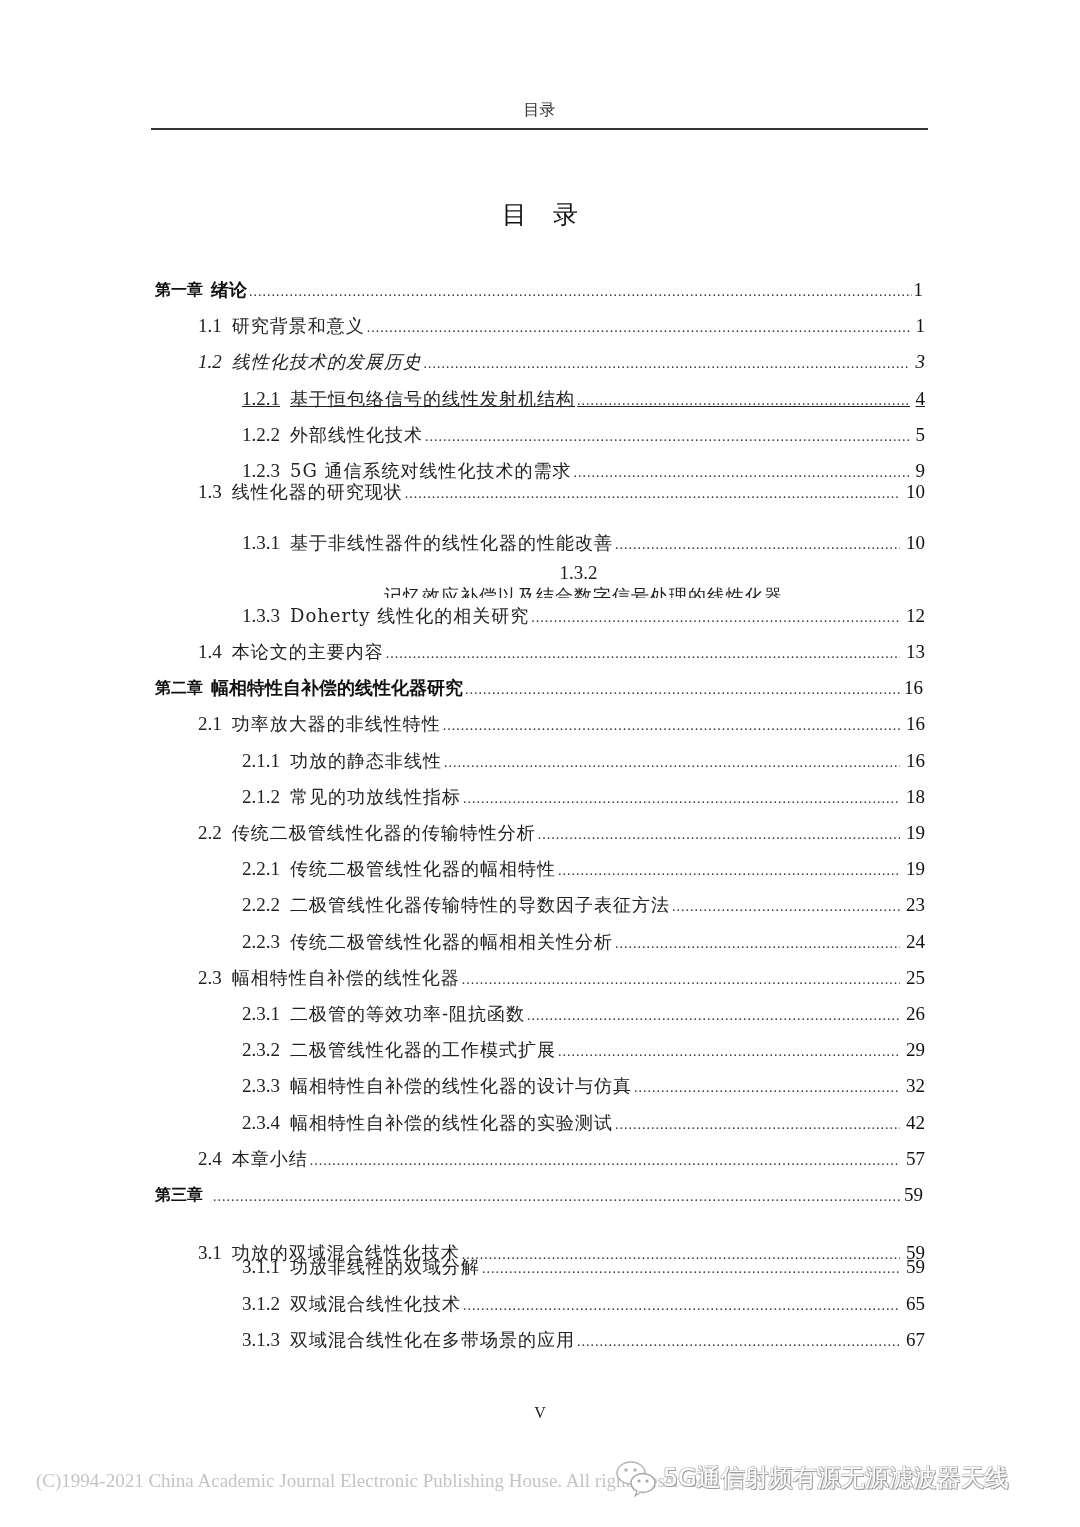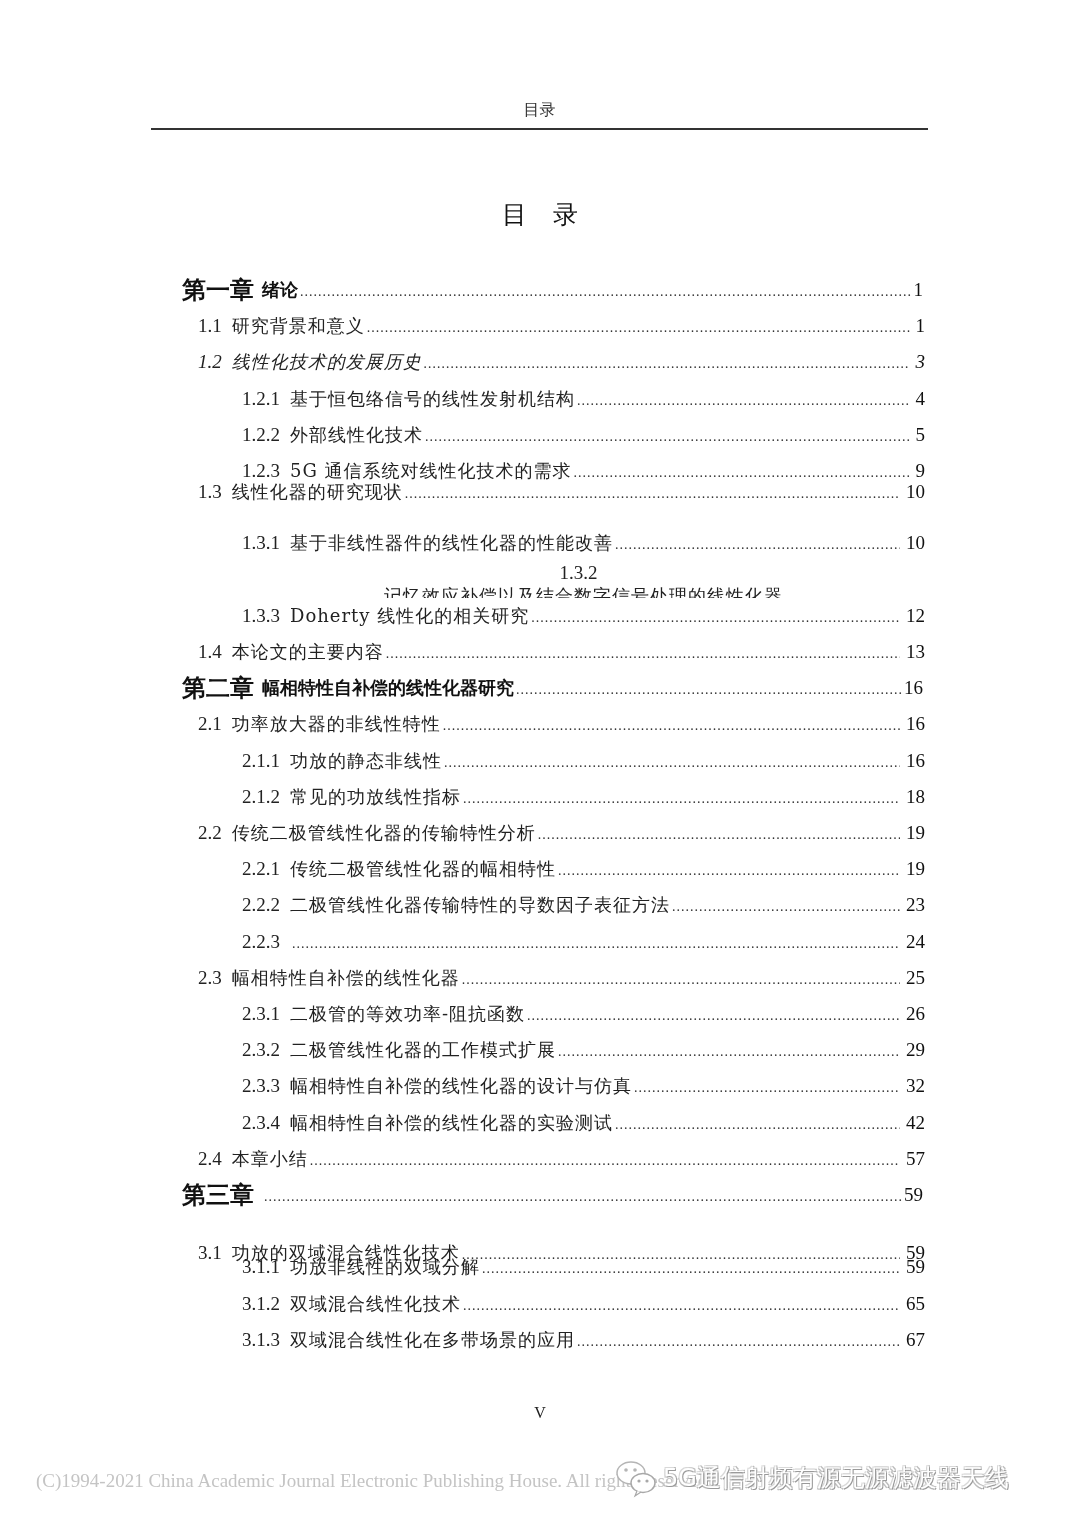--- a/index.html
+++ b/index.html
@@ -18,21 +18,21 @@
     }
     .toc { position: absolute; left: 0; top: 272px; width: 1080px; }
     .toc-row {
       position: absolute; height: 36px; display: flex; align-items: center;
       white-space: nowrap; overflow: hidden;
     }
     .toc-row.level-0 { left: 155px; width: 768px; font-family: "DejaVu Sans", sans-serif; font-weight: bold; font-size: 18px; color: #111; }
     .toc-row.level-1 { left: 198px; width: 727px; font-family: "DejaVu Serif", serif; font-size: 18px; color: #222; }
     .toc-row.level-2 { left: 242px; width: 683px; font-family: "DejaVu Serif", serif; font-size: 18px; color: #222; }
     .toc-num { margin-right: 10px; font-family: "Liberation Serif", serif; font-weight: normal; font-size: 19px; }
-    .level-0 .toc-num { margin-right: 8px; font-family: Liberation Serif, serif; font-weight: bold; font-size: 24px; margin-left: 27px; }
+    .level-0 .toc-num { margin-right: 8px; font-family: Liberation Serif, serif; font-weight: bold; font-size: 16px; }
     .toc-label { flex: 0 0 auto; }
     .level-0 .toc-label { font-weight: bold; }
     .level-1 .toc-label, .level-2 .toc-label { font-weight: normal; letter-spacing: 1px; }
     .toc-leader {
       flex: 1 1 auto; overflow: hidden; margin: 0 2px; height: 18px; align-self: center;
       font-family: "Liberation Serif", serif; font-weight: normal; font-size: 14px; line-height: 22px; color: #333; letter-spacing: 1px;
     }
     .toc-leader::before { content: "........................................................................................................................................................................................................................................"; }
     .toc-page { flex: 0 0 auto; font-family: "Liberation Serif", serif; font-weight: normal; font-size: 19px; color: #111; }
     .level-1 .toc-page, .level-2 .toc-page { margin-left: 4px; }
@@ -72,21 +72,21 @@
       <span class="toc-label">研究背景和意义</span>
       <span class="toc-leader"></span>
       <span class="toc-page">1</span>
     </div>
     <div class="toc-row level-1" style="top: 72.4px; font-style: italic;">
       <span class="toc-num">1.2</span>
       <span class="toc-label">线性化技术的发展历史</span>
       <span class="toc-leader"></span>
       <span class="toc-page">3</span>
     </div>
-    <div class="toc-row level-2" style="top: 108.6px;">
+    <div class="toc-row level-2" style="top: 108.6px; text-decoration: underline;">
       <span class="toc-num">1.2.1</span>
       <span class="toc-label">基于恒包络信号的线性发射机结构</span>
       <span class="toc-leader"></span>
       <span class="toc-page">4</span>
     </div>
     <div class="toc-row level-2" style="top: 144.8px;">
       <span class="toc-num">1.2.2</span>
       <span class="toc-label">外部线性化技术</span>
       <span class="toc-leader"></span>
       <span class="toc-page">5</span>
@@ -164,20 +164,21 @@
       <span class="toc-page">19</span>
     </div>
     <div class="toc-row level-2" style="top: 615.4px;">
       <span class="toc-num">2.2.2</span>
       <span class="toc-label">二极管线性化器传输特性的导数因子表征方法</span>
       <span class="toc-leader"></span>
       <span class="toc-page">23</span>
     </div>
     <div class="toc-row level-2" style="top: 651.6px;">
       <span class="toc-num">2.2.3</span>
+      <span class="toc-label">传统二极管线性化器的幅相相关性分析</span>
       <span class="toc-leader"></span>
       <span class="toc-page">24</span>
     </div>
     <div class="toc-row level-1" style="top: 687.8px;">
       <span class="toc-num">2.3</span>
       <span class="toc-label">幅相特性自补偿的线性化器</span>
       <span class="toc-leader"></span>
       <span class="toc-page">25</span>
     </div>
     <div class="toc-row level-2" style="top: 724px;">

